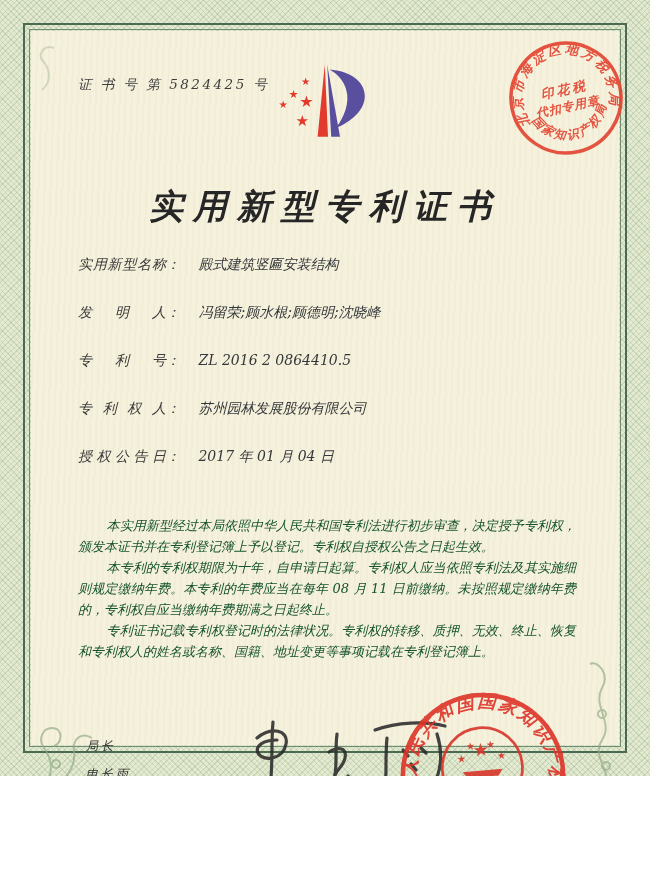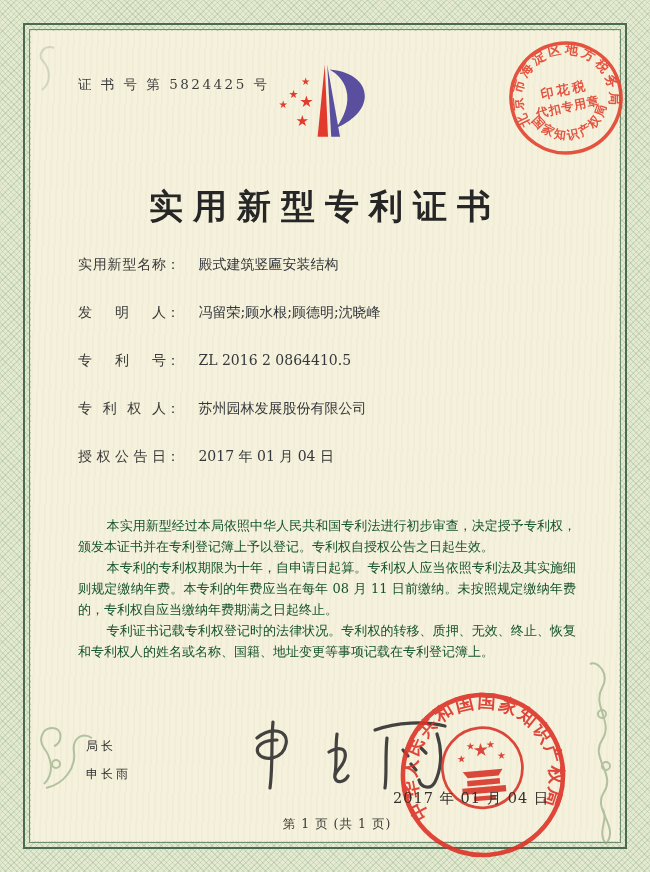--- a/index.html
+++ b/index.html
@@ -1,19 +1,19 @@
 <!DOCTYPE html>
 <html><head>
 <meta charset="utf-8">
 <style>
   html,body{margin:0;padding:0;background:#ffffff;}
   body{width:650px;height:872px;overflow:hidden;
        font-family:"DejaVu Serif","Liberation Serif",serif;}
-  .cert{position:relative;width:650px;height:872px;overflow:hidden;
-        background:#e9eed6;}
+  .cert{position:relative;width:650px;height:776px;overflow:hidden;
+        background:#e9eed6;font-style:italic;}
   
   .band{position:absolute;inset:0;
     background:
       repeating-linear-gradient(45deg, rgba(110,145,105,.20) 0 1px, transparent 1px 4px),
       repeating-linear-gradient(-45deg, rgba(110,145,105,.20) 0 1px, transparent 1px 4px),
       #e4ead0;}
   .frame-outer{position:absolute;inset:23px;border:2.5px solid #4b6a52;pointer-events:none;}
   .frame-inner{position:absolute;inset:29px;border:1px solid #6e8c72;pointer-events:none;}
   .paper{position:absolute;inset:31px;
     background:

